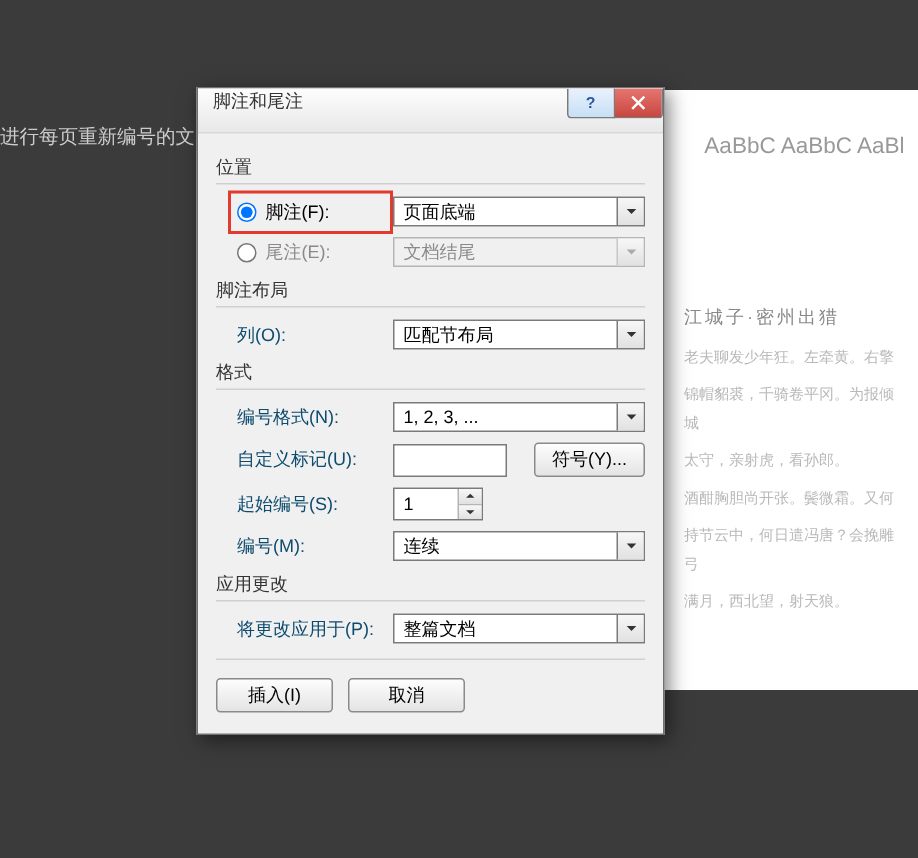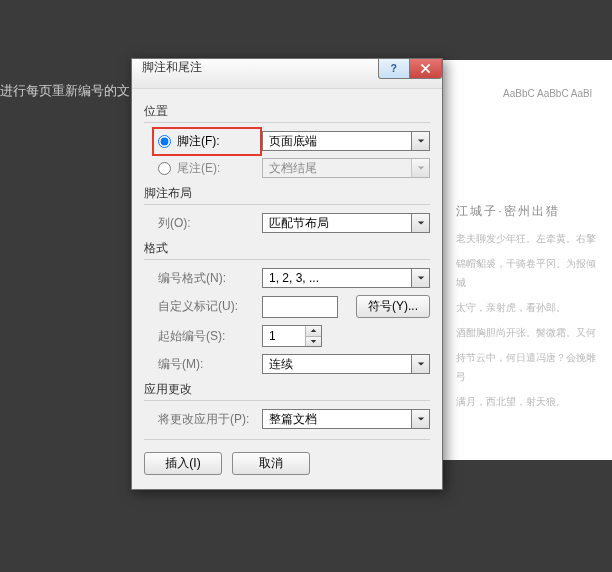--- a/index.html
+++ b/index.html
@@ -25,22 +25,22 @@
     right: 0; top: 60px;
     width: 170px; height: 400px;
     background: #fff;
     color: #b9b9b9;
     font-size: 10px;
     padding: 30px 10px 10px 14px;
     line-height: 1.9;
   }
   .bg-doc .ribbon {
     position: absolute;
-    top: 24px; right: 20px;
-    font-size: 10px;
+    top: 24px; right: 9px;
+    font-size: 15px;
     color: #999;
   }
   .bg-doc .title {
     text-align: left;
     margin-top: 110px;
     color: #888;
     font-size: 12px;
     letter-spacing: 2px;
   }
   .bg-doc .para { margin-top: 6px; }
@@ -103,21 +103,21 @@
   }
   .row {
     display: flex;
     align-items: center;
     margin-bottom: 7px;
     padding-left: 14px;
   }
   .label {
     width: 104px;
     font-size: 12px;
-    color: #737373;
+    color: #0c4a6e;
     display: flex;
     align-items: center;
   }
   .label.disabled { color: #8a8a8a; }
   input[type=radio] { margin: 0 6px 0 0; }
   .radio-wrap {
     display: flex;
     width: 104px;
   }
   .radio-wrap.highlighted {

